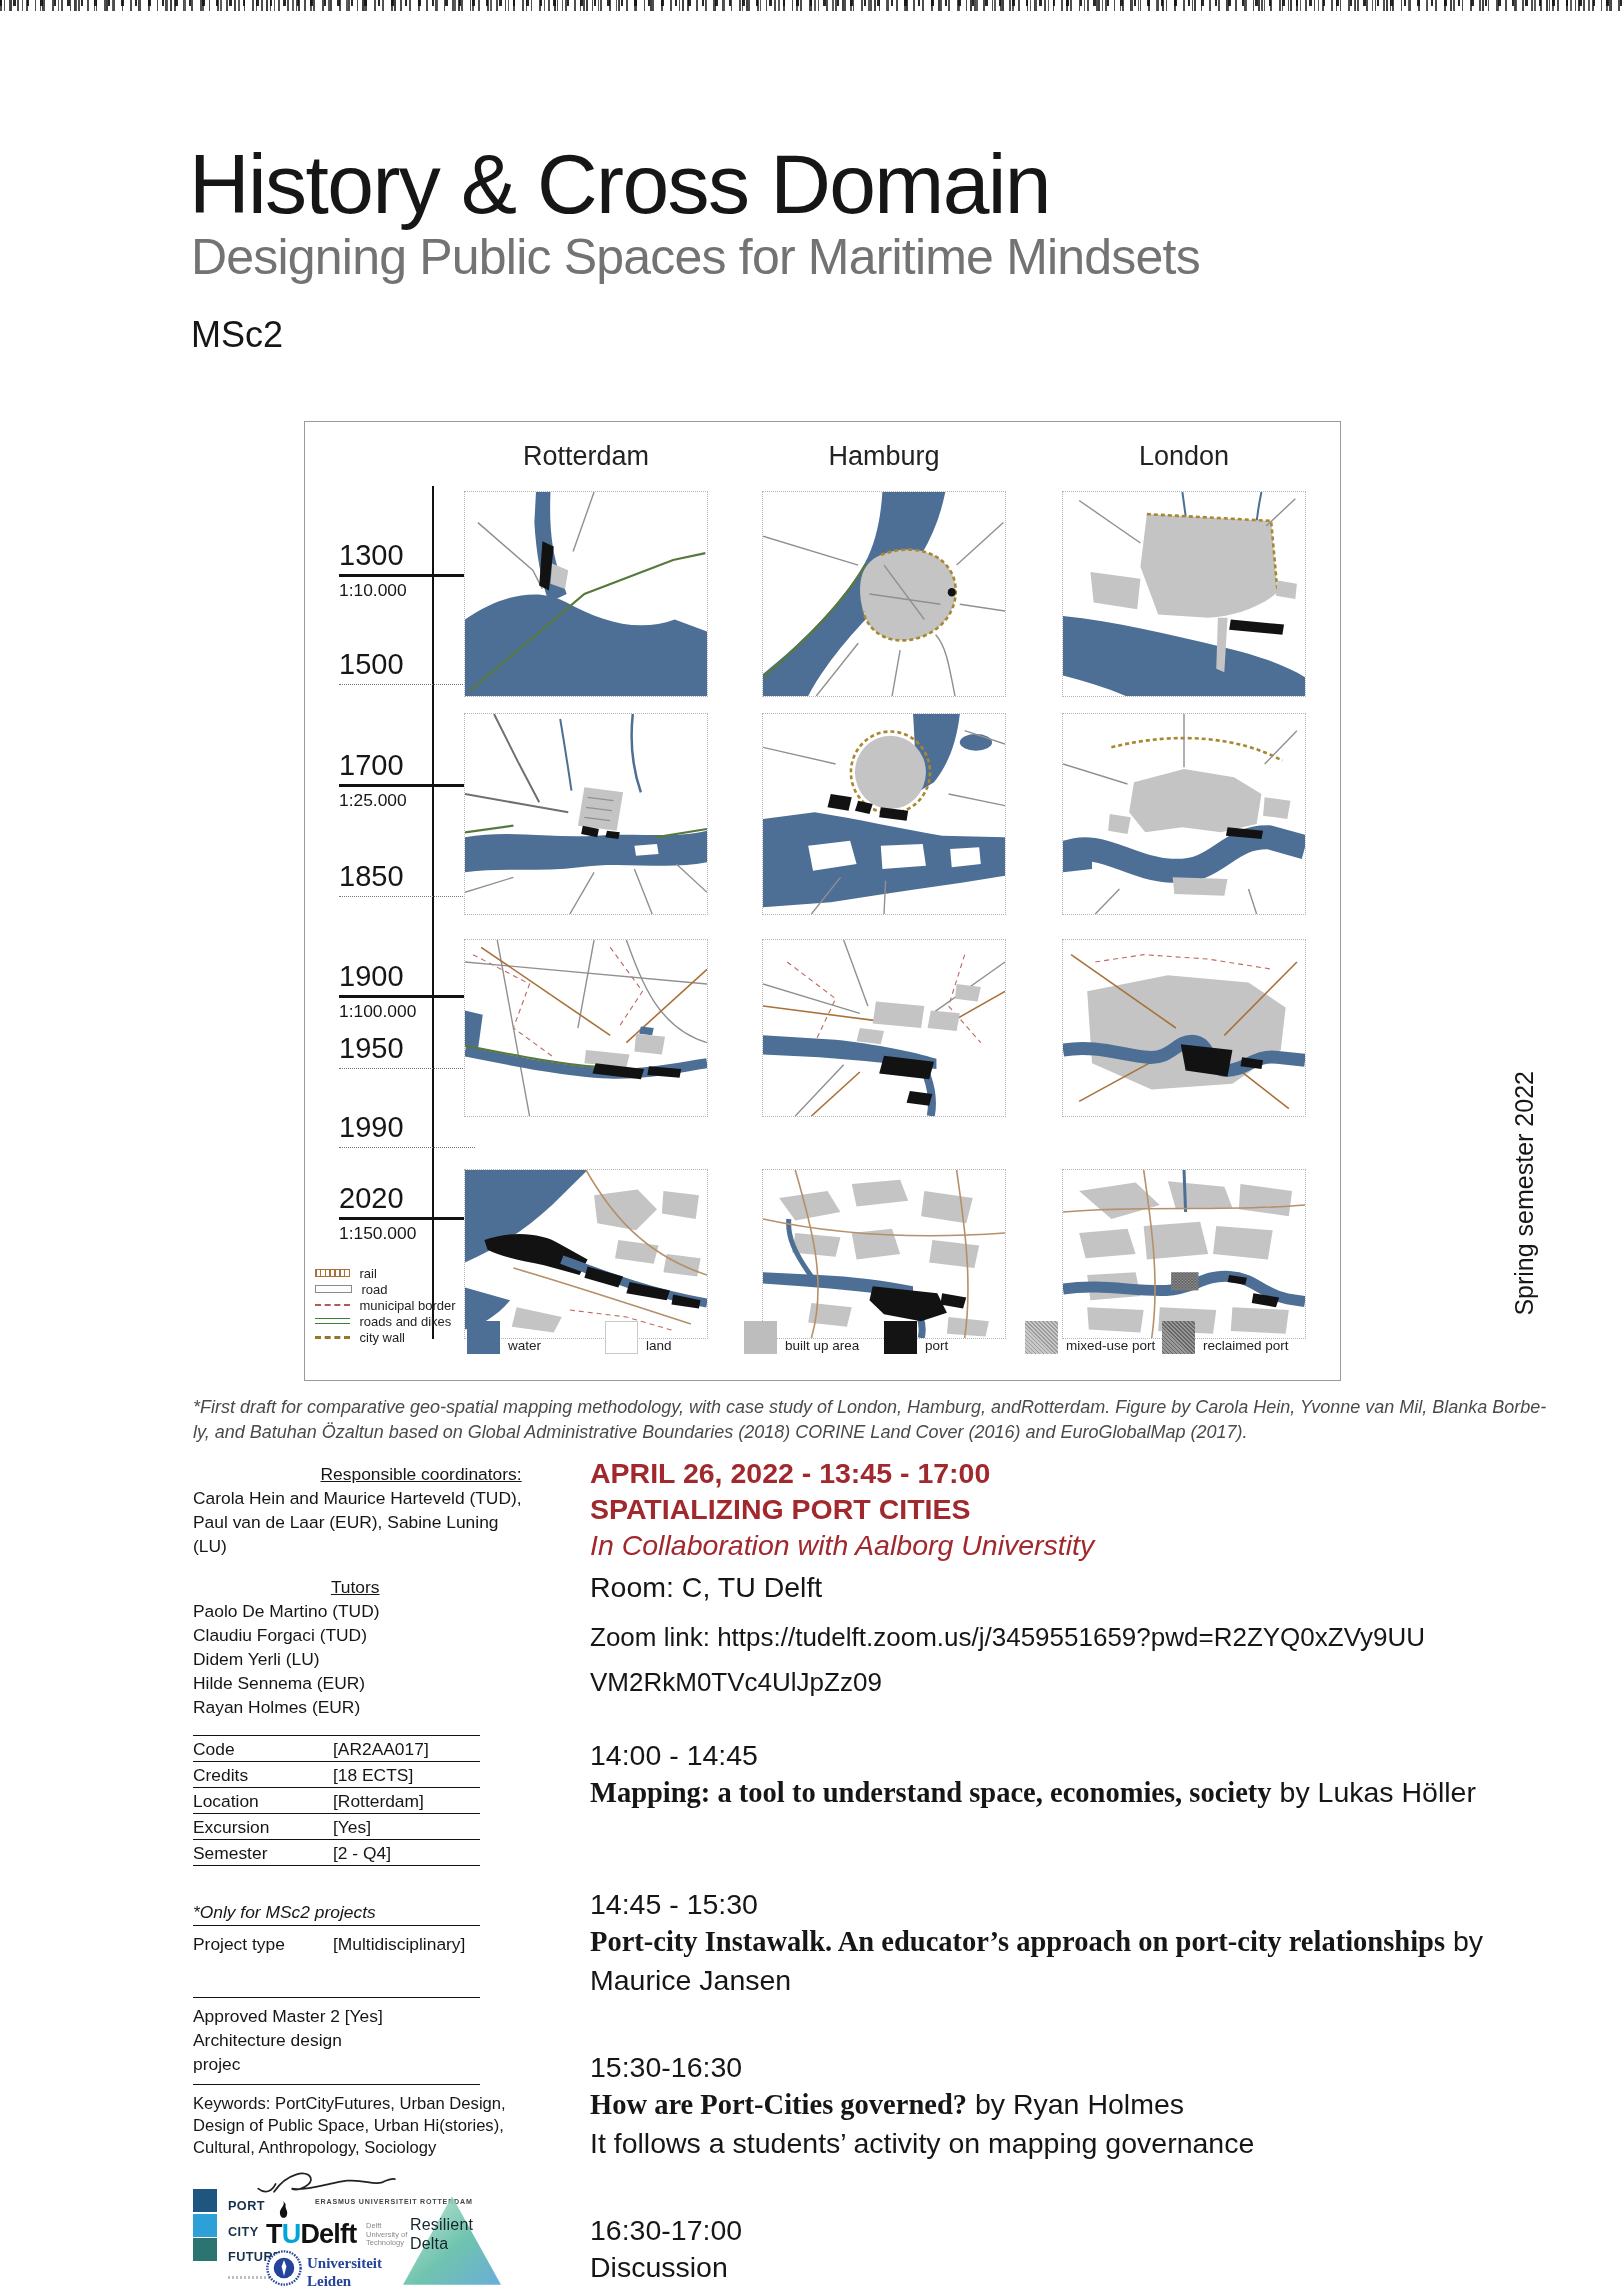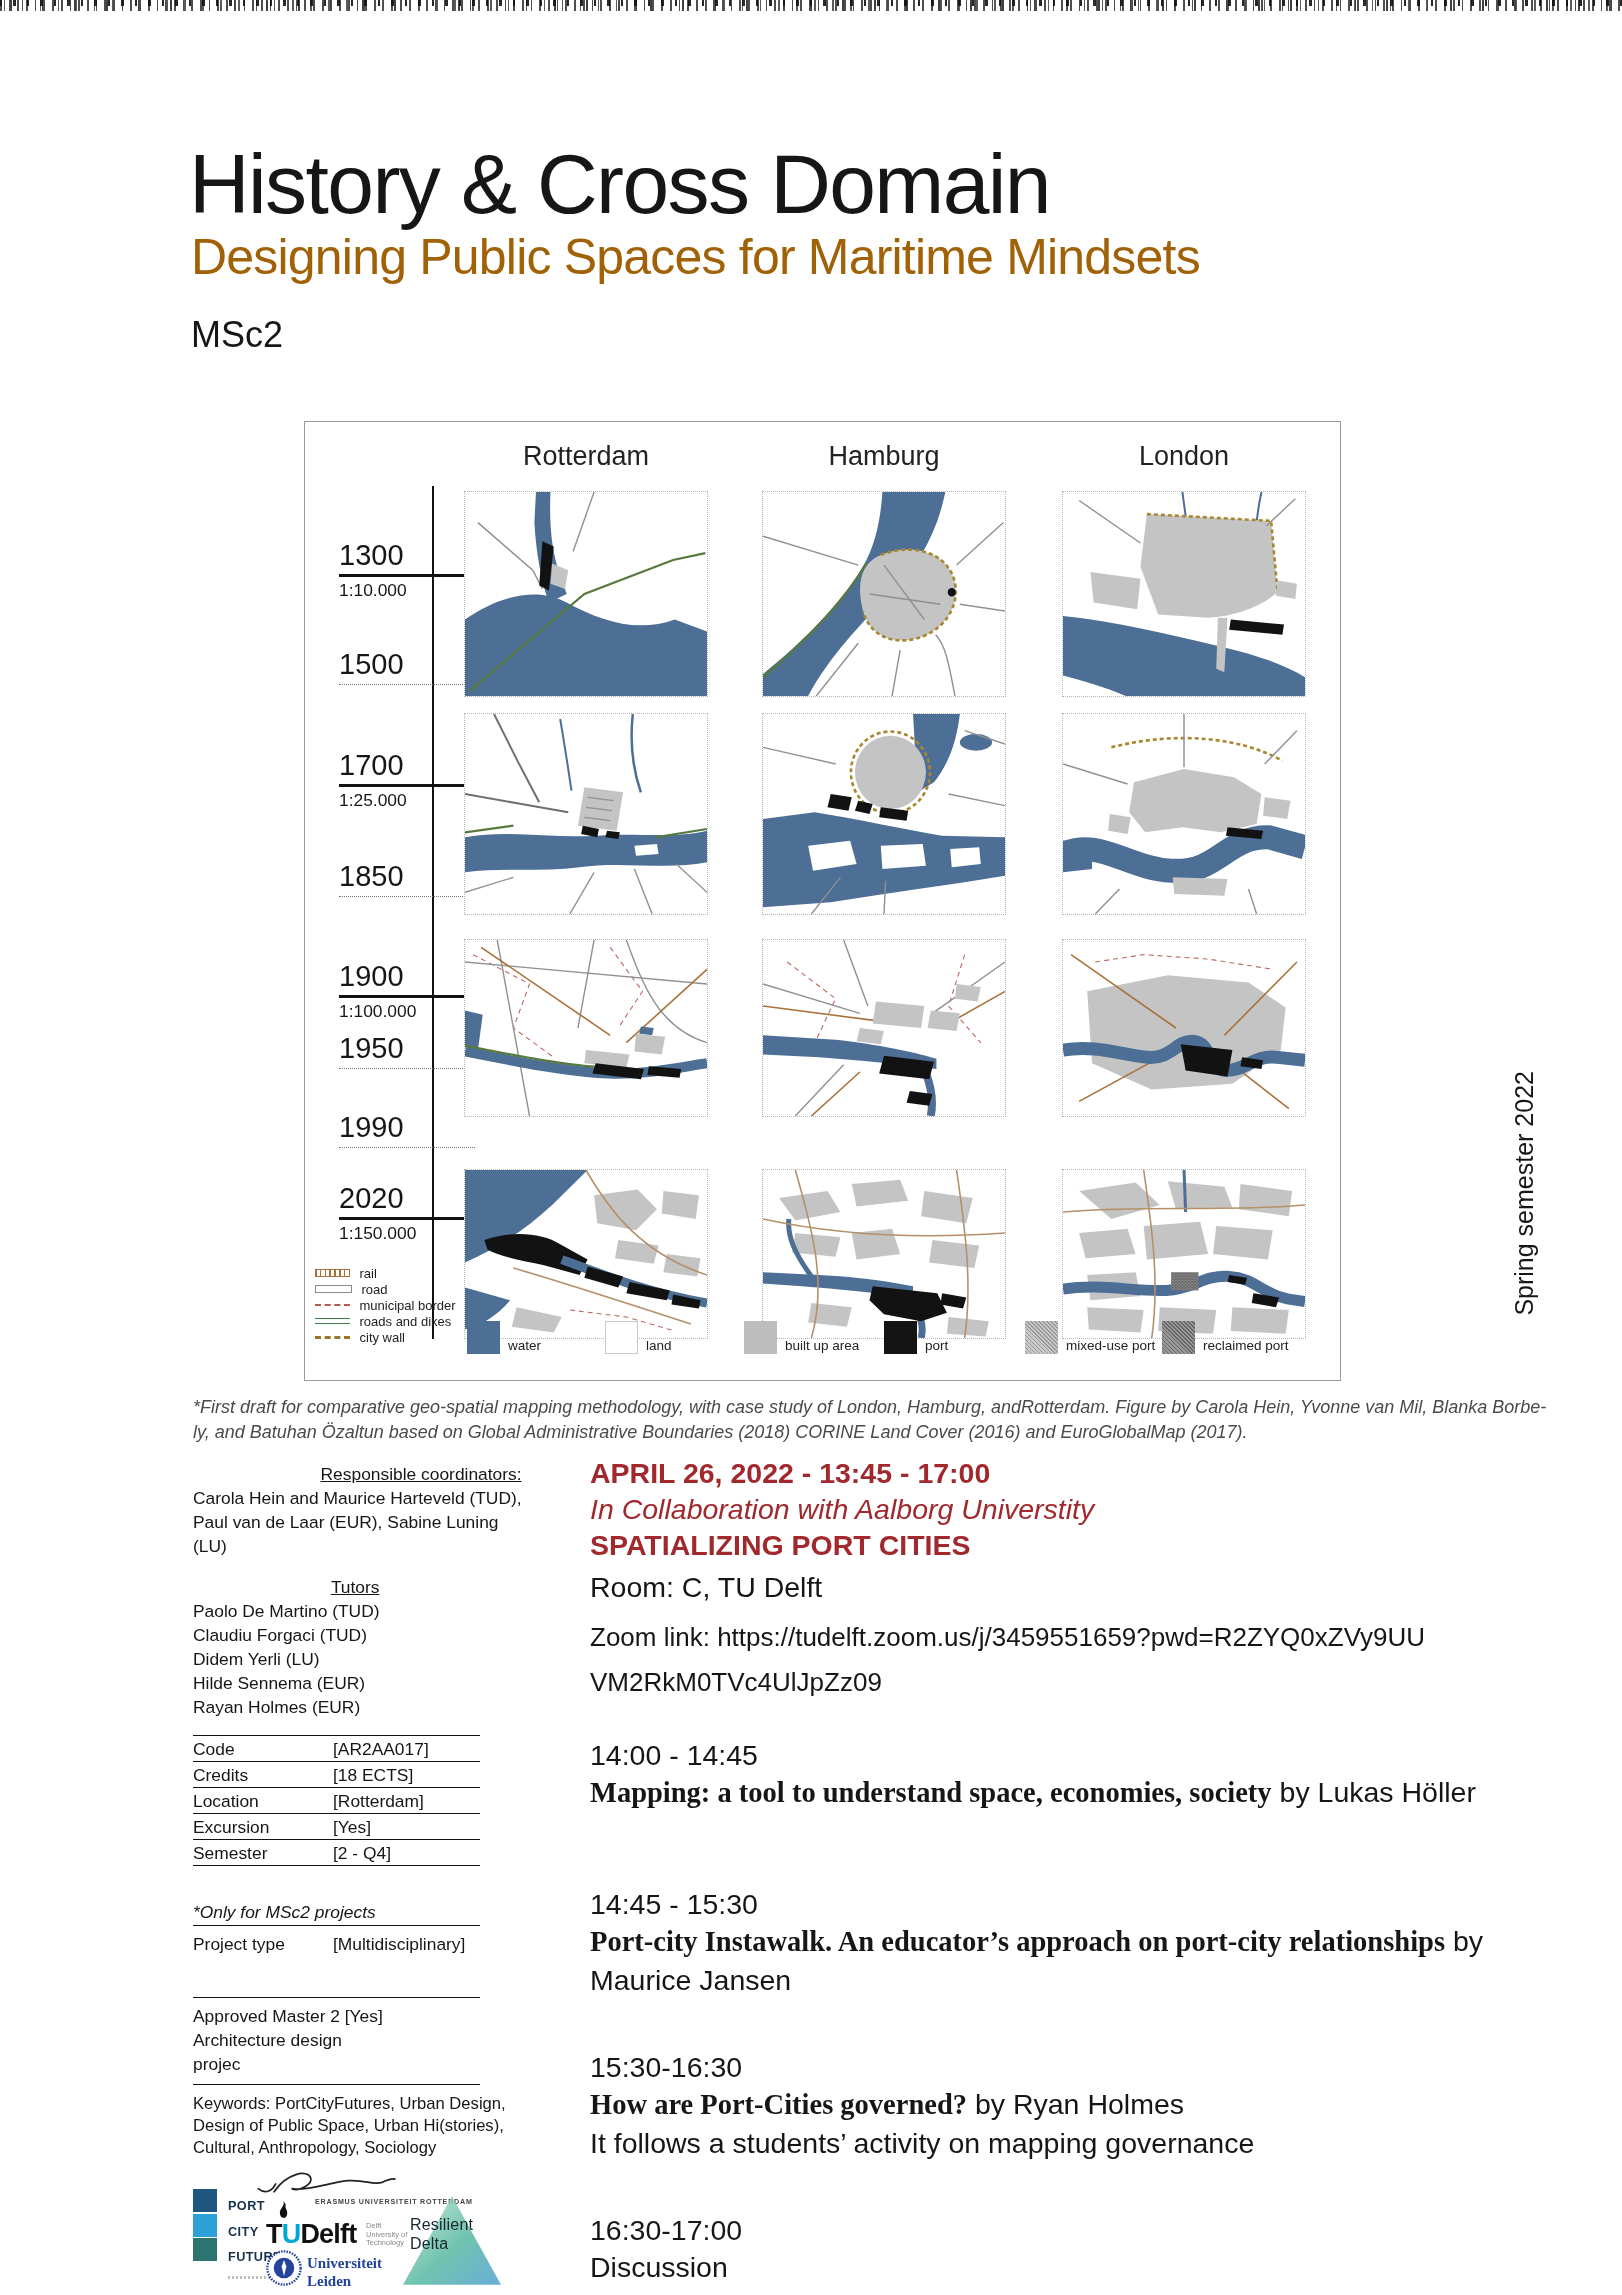--- a/index.html
+++ b/index.html
@@ -11,21 +11,21 @@
   .crop1{position:absolute;top:0;left:0;width:100%;height:11px;opacity:.8;
     background:
       repeating-linear-gradient(90deg,#222 0 1.6px,transparent 1.6px 8.7px),
       repeating-linear-gradient(90deg,transparent 0 4px,#333 4px 5.5px,transparent 5.5px 18px),
       repeating-linear-gradient(90deg,transparent 0 10.3px,#111 10.3px 12px,transparent 12px 32px);}
   .crop2{position:absolute;top:0;left:0;width:100%;height:5.5px;opacity:.9;
     background:repeating-linear-gradient(90deg,#111 0 2.4px,transparent 2.4px 13.5px);}
 
   
   .h-title{left:189px;top:136px;font-size:84px;letter-spacing:-1.6px;color:#161616;}
-  .h-sub{left:191px;top:228px;font-size:50px;letter-spacing:-0.8px;color:#a16207;}
+  .h-sub{left:191px;top:228px;font-size:50px;letter-spacing:-0.8px;color:#737373;}
   .h-msc{left:191px;top:314px;font-size:36px;color:#161616;}
 
   
   .fig{left:304px;top:421px;width:1037px;height:960px;border:1.6px solid #9a9a9a;box-sizing:border-box;}
   .col-head{top:441px;width:244px;text-align:center;font-size:27px;color:#222;}
 
   
   .tl-line{left:432px;top:486px;width:2.4px;height:853px;background:#111;}
   .tl-entry{position:absolute;left:339px;width:151px;}
   .tl-year{font-size:29px;color:#161616;}
@@ -476,22 +476,22 @@
   </div>
 
   <div class="abs lcol" style="left:193px;top:2093px;font-size:16.6px;line-height:22px">
     <div>Keywords: PortCityFutures, Urban Design,</div>
     <div>Design of Public Space, Urban Hi(stories),</div>
     <div>Cultural, Anthropology, Sociology</div>
   </div>
 
   <div class="abs sched" style="top:1455px">
     <div class="red bold">APRIL 26, 2022 - 13:45 - 17:00</div>
+    <div class="red bold">SPATIALIZING PORT CITIES</div>
     <div class="red it">In Collaboration with Aalborg Universtity</div>
-    <div class="red bold">SPATIALIZING PORT CITIES</div>
     <div style="margin-top:6.3px">Room: C, TU Delft</div>
   </div>
 
   <div class="abs sched zoomlink" style="top:1621px">
     <div>Zoom link: https://tudelft.zoom.us/j/3459551659?pwd=R2ZYQ0xZVy9UU</div>
     <div style="margin-top:12.7px">VM2RkM0TVc4UlJpZz09</div>
   </div>
 
   <div class="abs sched session" style="top:1737px">
     <div class="s-time">14:00 - 14:45</div>

